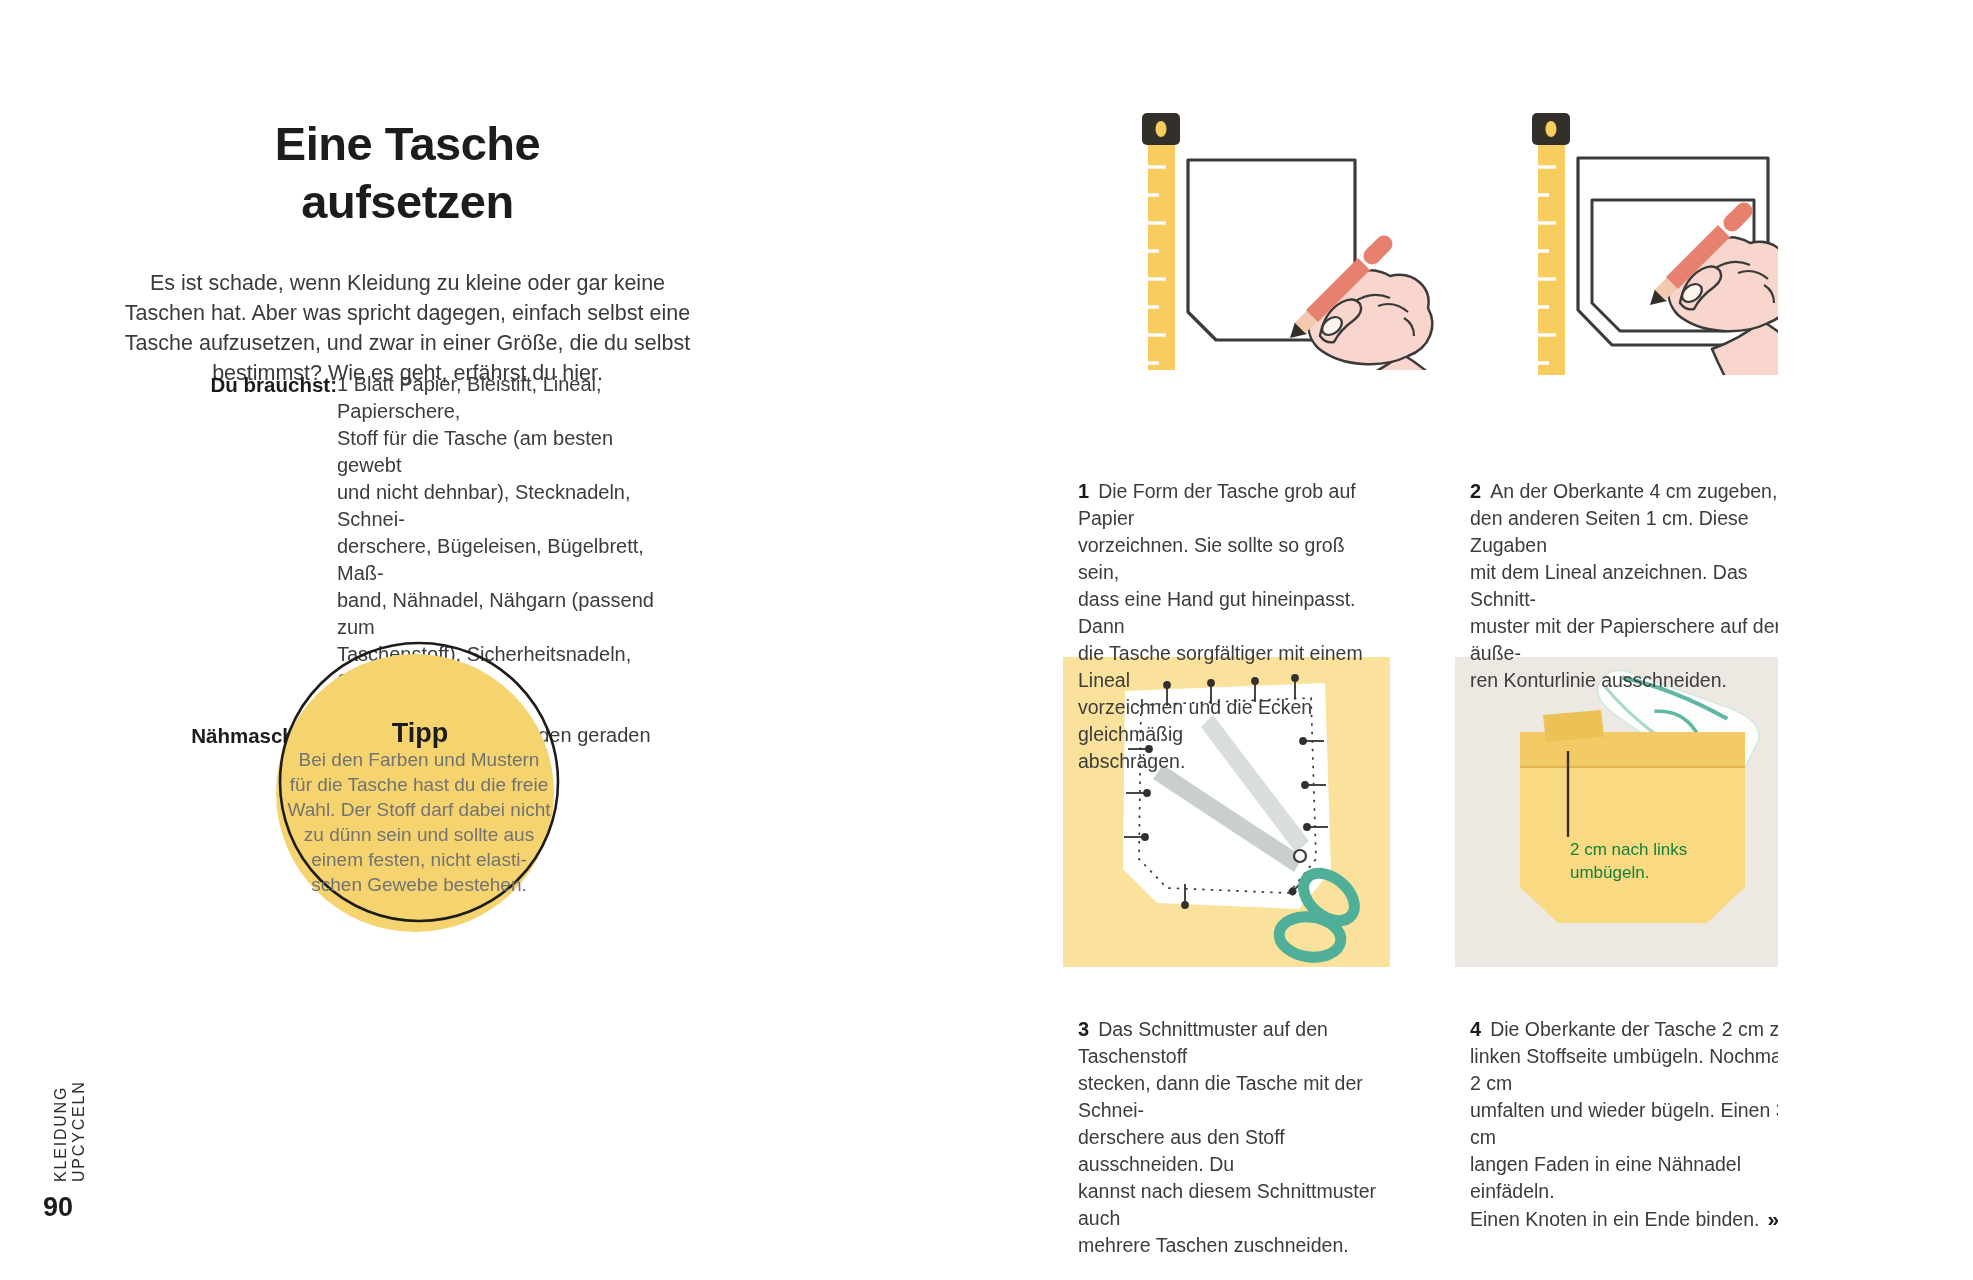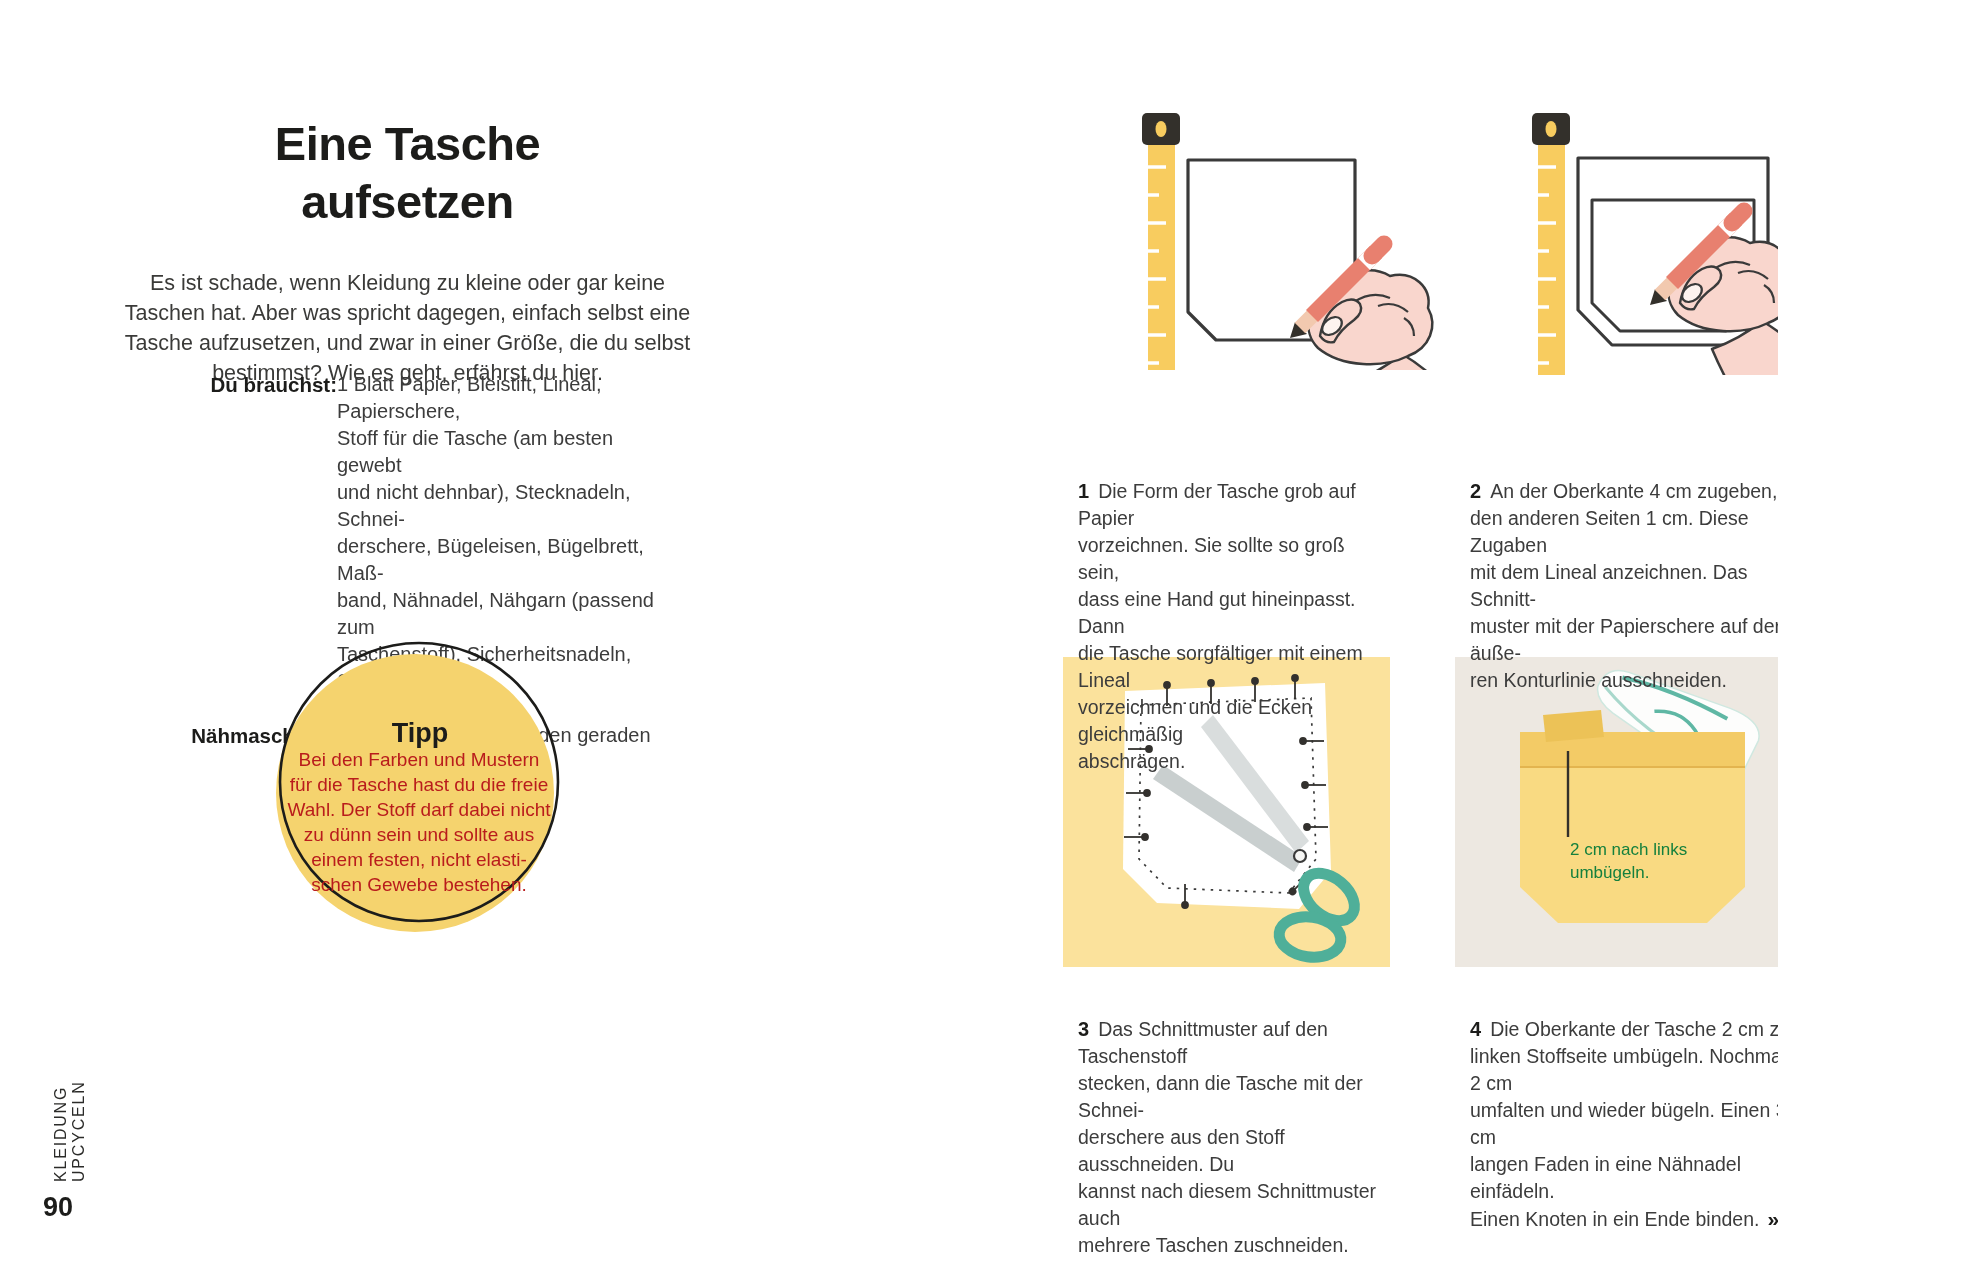--- a/index.html
+++ b/index.html
@@ -11,21 +11,21 @@
   .title{left:140px;top:84px;width:535px;text-align:center;font-size:47px;line-height:1.22;
          font-weight:800;color:#1c1c1a;letter-spacing:-0.5px;white-space:pre-line;}
   .intro{left:110px;top:246px;width:595px;text-align:center;font-size:21.5px;line-height:30px;
          color:#3a3a38;white-space:pre-line;}
   .materials{left:150px;top:371px;width:530px;font-size:20px;line-height:27px;}
   .mat-row{display:grid;grid-template-columns:187px 1fr;}
   .mat-label{font-weight:800;text-align:right;color:#1c1c1a;font-size:20.5px;}
   .mat-value{white-space:pre-line;color:#3c3c3c;}
   .tip-heading{left:300px;top:706px;width:240px;text-align:center;font-size:27px;font-weight:800;color:#1c1c1a;margin-top:12px;}
   .tip-body{left:283px;top:747px;width:272px;text-align:center;font-size:19px;line-height:25px;
-            color:#b91c1c;white-space:pre-line;}
+            color:#737373;white-space:pre-line;}
   .sidebar-v{font-size:16px;letter-spacing:1.8px;color:#2b2b29;}
   .sidebar-left{left:52px;top:992px;height:190px;writing-mode:vertical-rl;transform:rotate(180deg);}
   .sidebar-right{left:1896px;top:956px;height:232px;writing-mode:vertical-rl;}
   .page-num{font-size:27px;font-weight:800;color:#1c1c1a;}
   .pn-left{left:43px;top:1192px;}
   .pn-right{left:1886px;top:1188px;}
 
   
   .step{font-size:19.5px;line-height:27px;color:#3c3c3c;margin:15px;}
   .step .txt{white-space:pre-line;}

